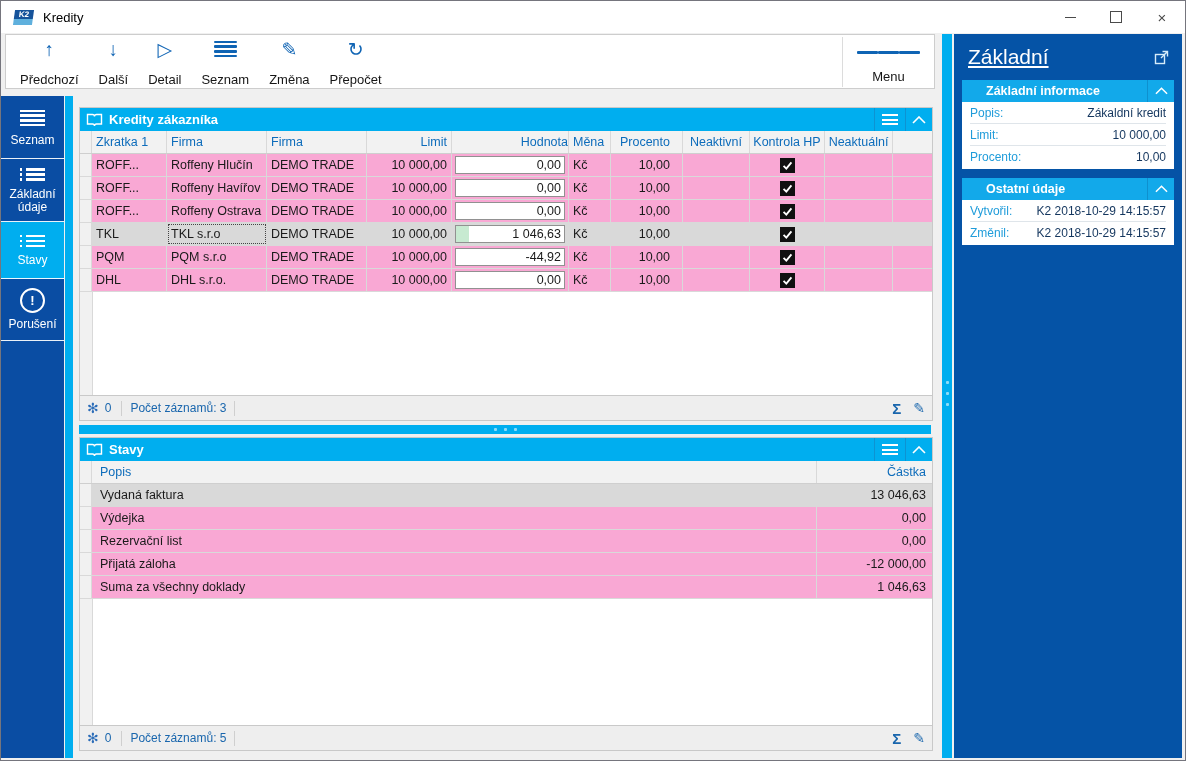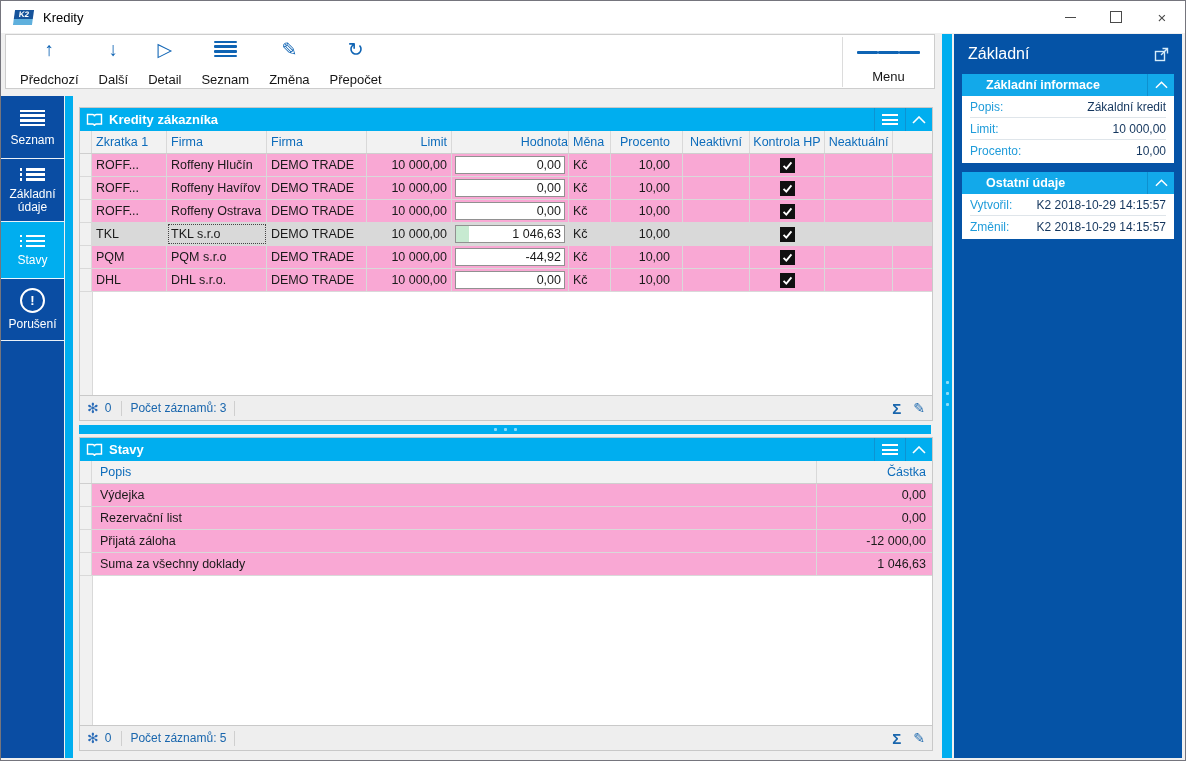--- a/index.html
+++ b/index.html
@@ -90,21 +90,21 @@
   
   .hsplit{position:absolute;left:78px;top:424px;width:852px;height:9px;background:var(--cyan);
     display:flex;align-items:center;justify-content:center;gap:7px;}
   .hsplit i,.vsplit i{width:3px;height:3px;background:#8fdcf8;display:block;border-radius:1px;}
   .vsplit{position:absolute;left:941px;top:33px;width:10px;bottom:2px;background:var(--cyan);}
   .vdots{position:absolute;left:3.5px;top:347px;display:flex;flex-direction:column;gap:8px;}
 
   
   .rpanel{position:absolute;left:953px;top:33px;right:3px;bottom:2px;background:var(--panelnavy);color:#fff;}
   .rtitle-row{display:flex;align-items:center;padding:11px 13px 11px 14px;}
-  .rtitle{font-size:16px;font-weight:400;flex:1;}
+  .rtitle{font-size:21px;font-weight:400;flex:1;text-decoration:underline;}
   .rsec{margin:0 8px 9px 8px;background:#fff;}
   .rsec-h{height:22px;background:#12a9ea;display:flex;align-items:center;padding-left:24px;
     font-weight:bold;font-size:12.5px;color:#fff;}
   .rsec-chev{margin-left:auto;border-left:1px solid #0e90cf;height:100%;width:26px;display:flex;
     align-items:center;justify-content:center;}
   .rsec-b{padding-bottom:2px;}
   .rfield{display:flex;justify-content:space-between;align-items:center;height:21px;
     margin:0 8px;border-bottom:1px solid #dfe5ea;font-size:12px;}
   .rfield:last-child{border-bottom:none;}
   .fl{color:#1f9cda;} .fv{color:#14365e;}
@@ -433,20 +433,25 @@
             </svg>
           </span>
       </span>
     </div>
     <div class="ghead" id="states-head">
         <div class="gc s0 selcol"></div>
         <div class="gc s1">Popis</div>
         <div class="gc s2 ar">Částka</div>
       </div>
     <div class="gbody" id="states-body">
+        <div class="grow sel">
+          <div class="gc s0 selcol"></div>
+          <div class="gc s1">Vydaná faktura</div>
+          <div class="gc s2 ar">13 046,63</div>
+        </div>
         <div class="grow">
           <div class="gc s0 selcol"></div>
           <div class="gc s1">Výdejka</div>
           <div class="gc s2 ar">0,00</div>
         </div>
         <div class="grow">
           <div class="gc s0 selcol"></div>
           <div class="gc s1">Rezervační list</div>
           <div class="gc s2 ar">0,00</div>
         </div>

